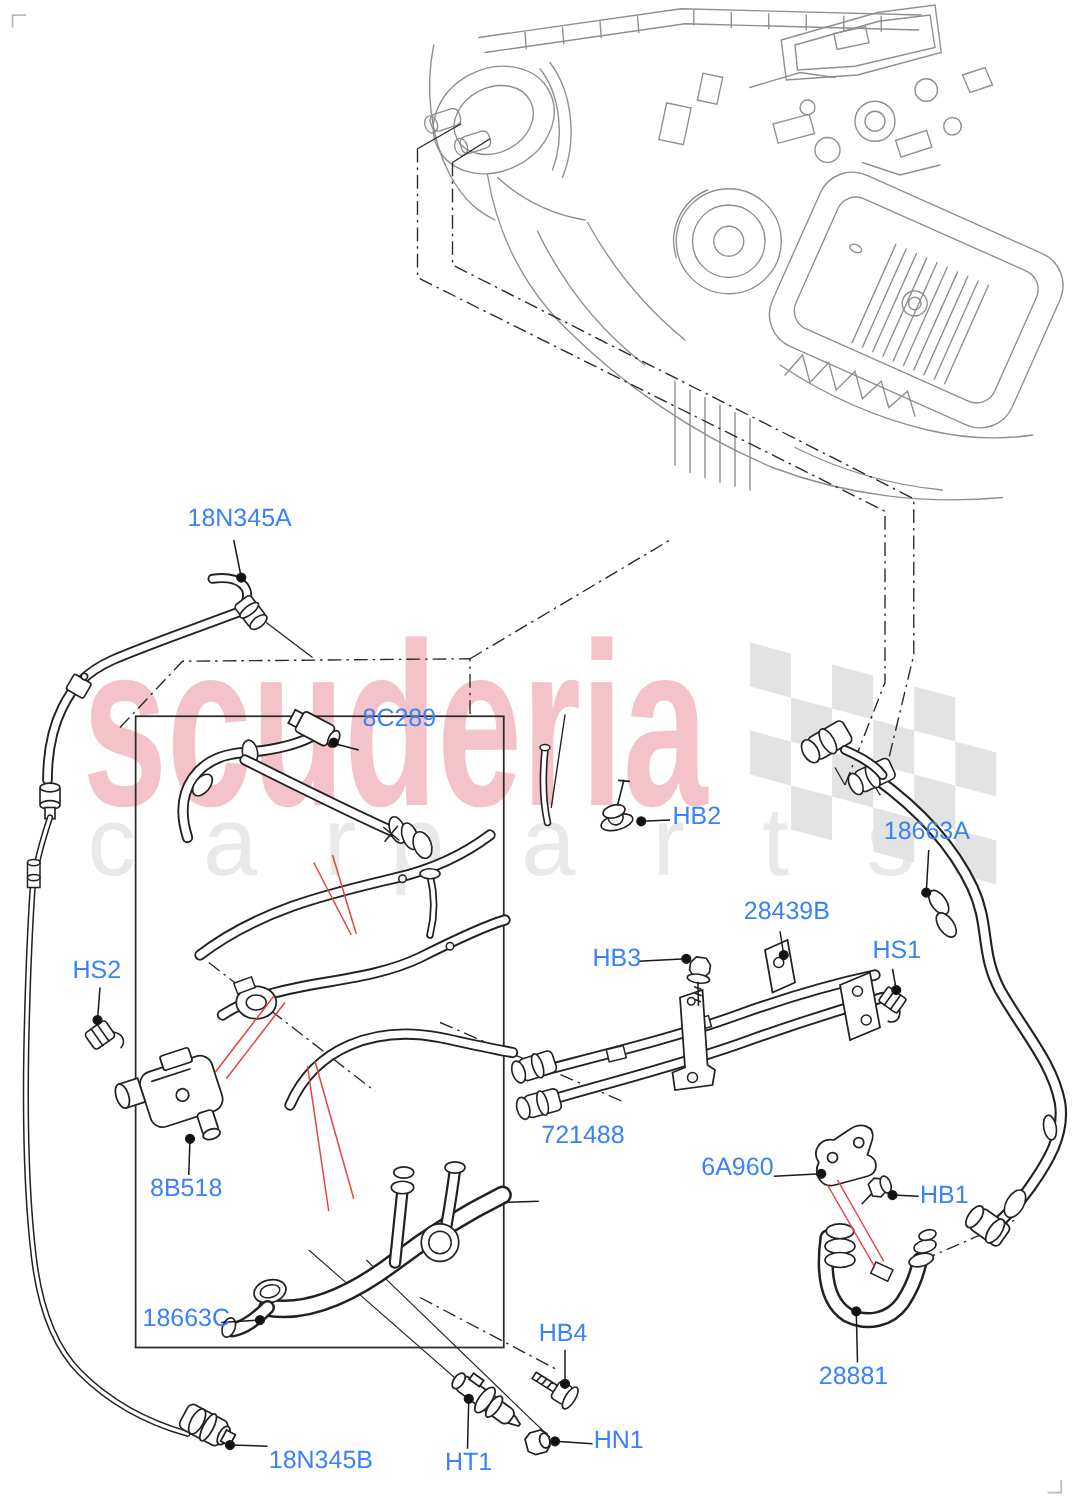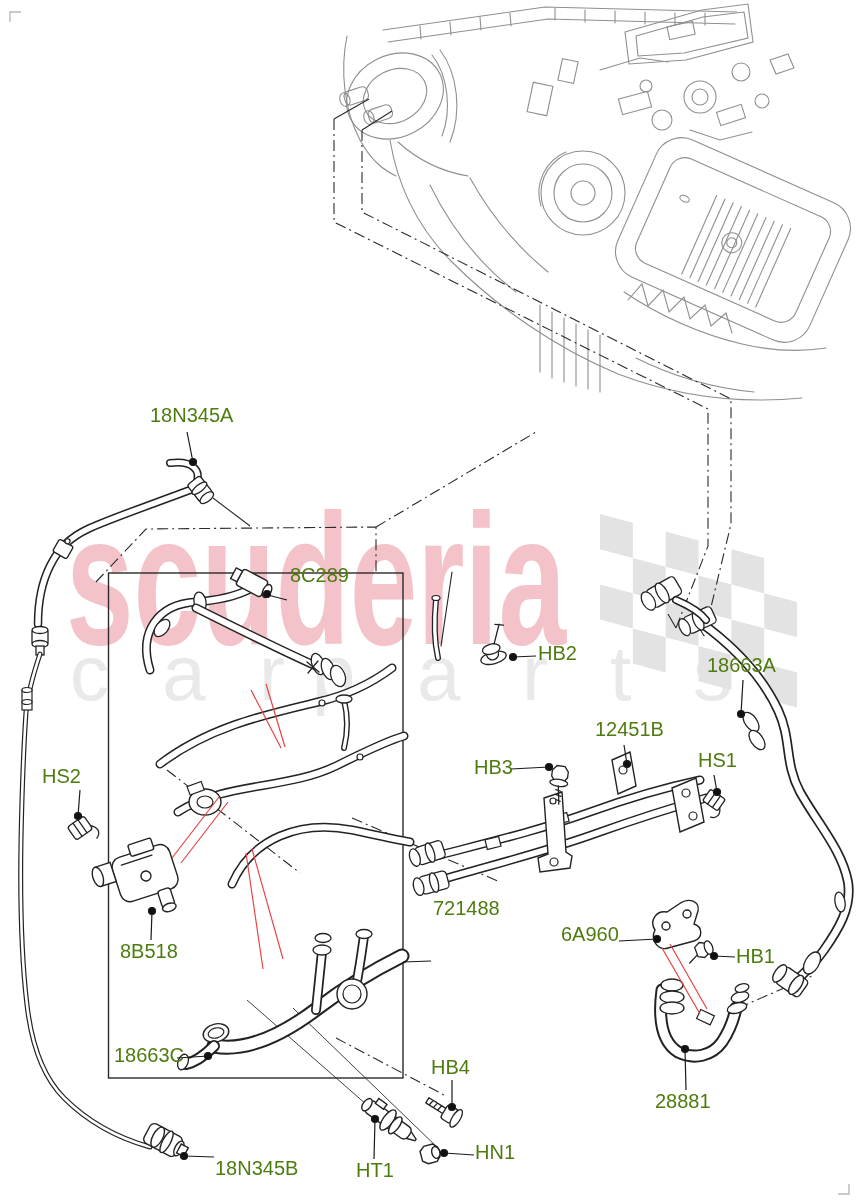--- a/index.html
+++ b/index.html
@@ -1,19 +1,19 @@
 <!DOCTYPE html>
 <html><head>
 <meta charset="utf-8">
 <style>
   html,body{margin:0;padding:0;background:#fff;}
   #stage{position:relative;width:859px;height:1200px;background:#fff;overflow:hidden;
          font-family:"Liberation Sans",sans-serif;}
   #stage svg{position:absolute;left:0;top:0;}
-  .part-label{position:absolute;font-size:20px;line-height:1;color:#4d7c0f;
+  .part-label{position:absolute;font-size:20px;line-height:1;color:#3b82f6;
               font-family:"Liberation Sans",sans-serif;white-space:nowrap;cursor:pointer;}
 </style>
 </head>
 <body>
 
 <div id="stage">
 
 <svg width="859" height="1200" viewBox="0 0 859 1200">
 
   <g>
@@ -382,24 +382,24 @@
   <g stroke="#b9b9b9" stroke-width="1.4" fill="none">
     <path d="M 10,22 L 10,12 L 21,12"></path>
     <path d="M 849,1184 L 849,1194 L 838,1194"></path>
   </g>
 </svg>
 
   <div class="part-label" style="left:150px;top:405px">18N345A</div>
   <div class="part-label" style="left:290px;top:565px">8C289</div>
   <div class="part-label" style="left:538px;top:643px">HB2</div>
   <div class="part-label" style="left:707px;top:655px">18663A</div>
-  <div class="part-label" style="left:595px;top:719px">12451B</div>
+  <div class="part-label" style="left:595px;top:719px">28439B</div>
   <div class="part-label" style="left:474px;top:757px">HB3</div>
   <div class="part-label" style="left:698px;top:750px">HS1</div>
-  <div class="part-label" style="left:42px;top:766px">HS2</div>
+  <div class="part-label" style="left:58px;top:766px">HS2</div>
   <div class="part-label" style="left:120px;top:941px">8B518</div>
   <div class="part-label" style="left:433px;top:898px">721488</div>
   <div class="part-label" style="left:561px;top:924px">6A960</div>
   <div class="part-label" style="left:736px;top:946px">HB1</div>
   <div class="part-label" style="left:114px;top:1045px">18663C</div>
   <div class="part-label" style="left:431px;top:1057px">HB4</div>
   <div class="part-label" style="left:655px;top:1091px">28881</div>
   <div class="part-label" style="left:215px;top:1158px">18N345B</div>
   <div class="part-label" style="left:356px;top:1160px">HT1</div>
   <div class="part-label" style="left:475px;top:1142px">HN1</div>

